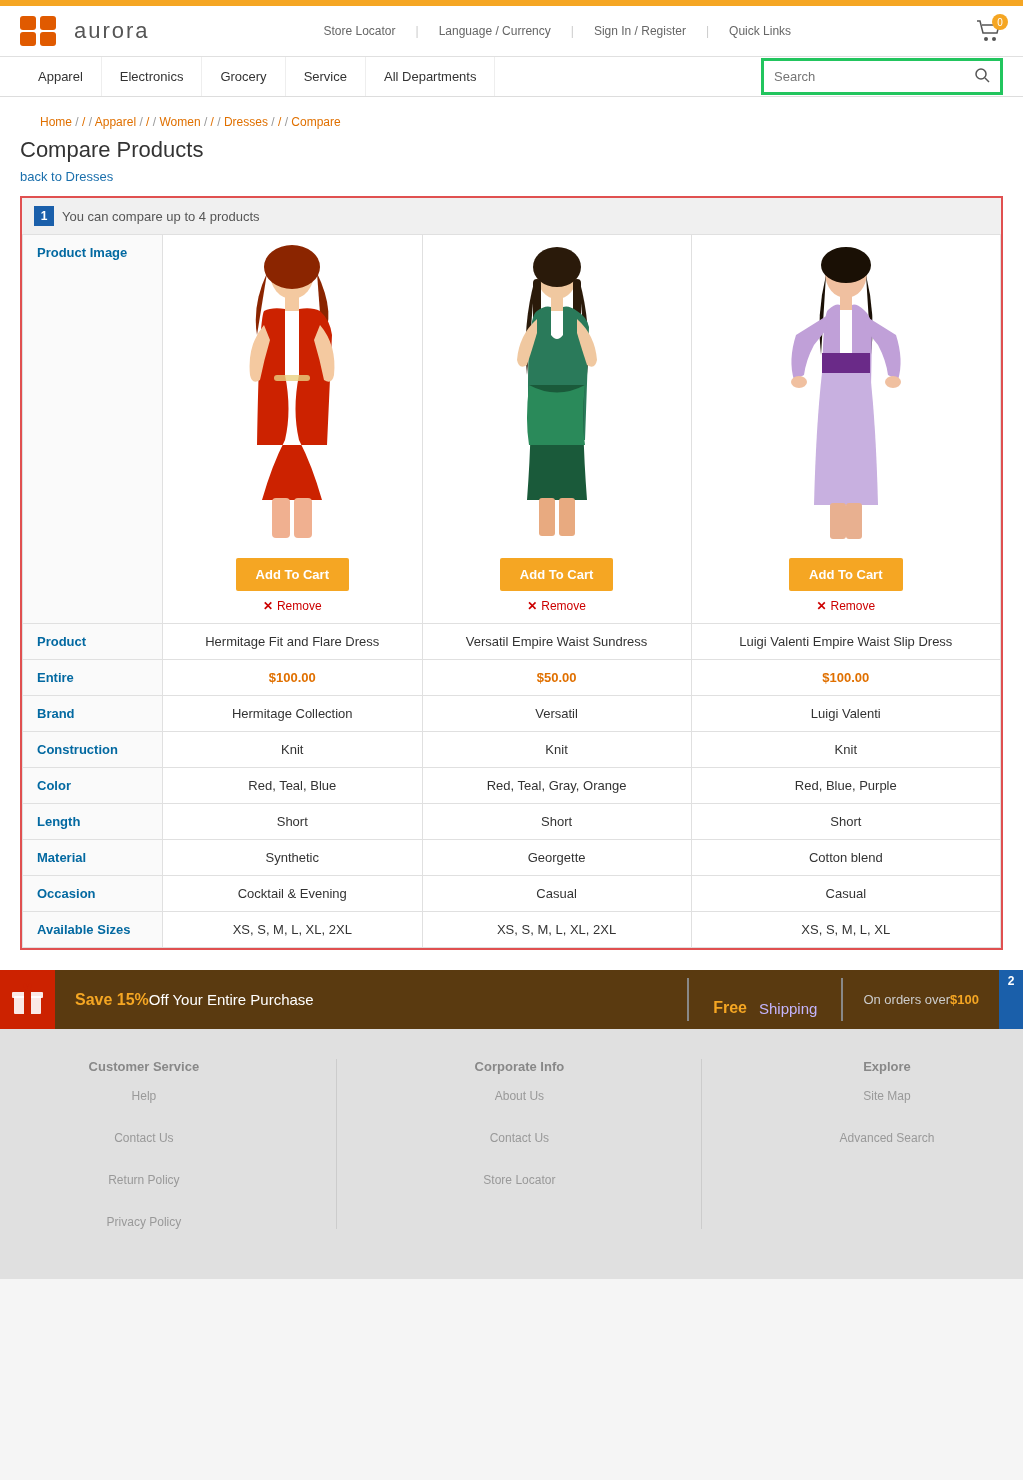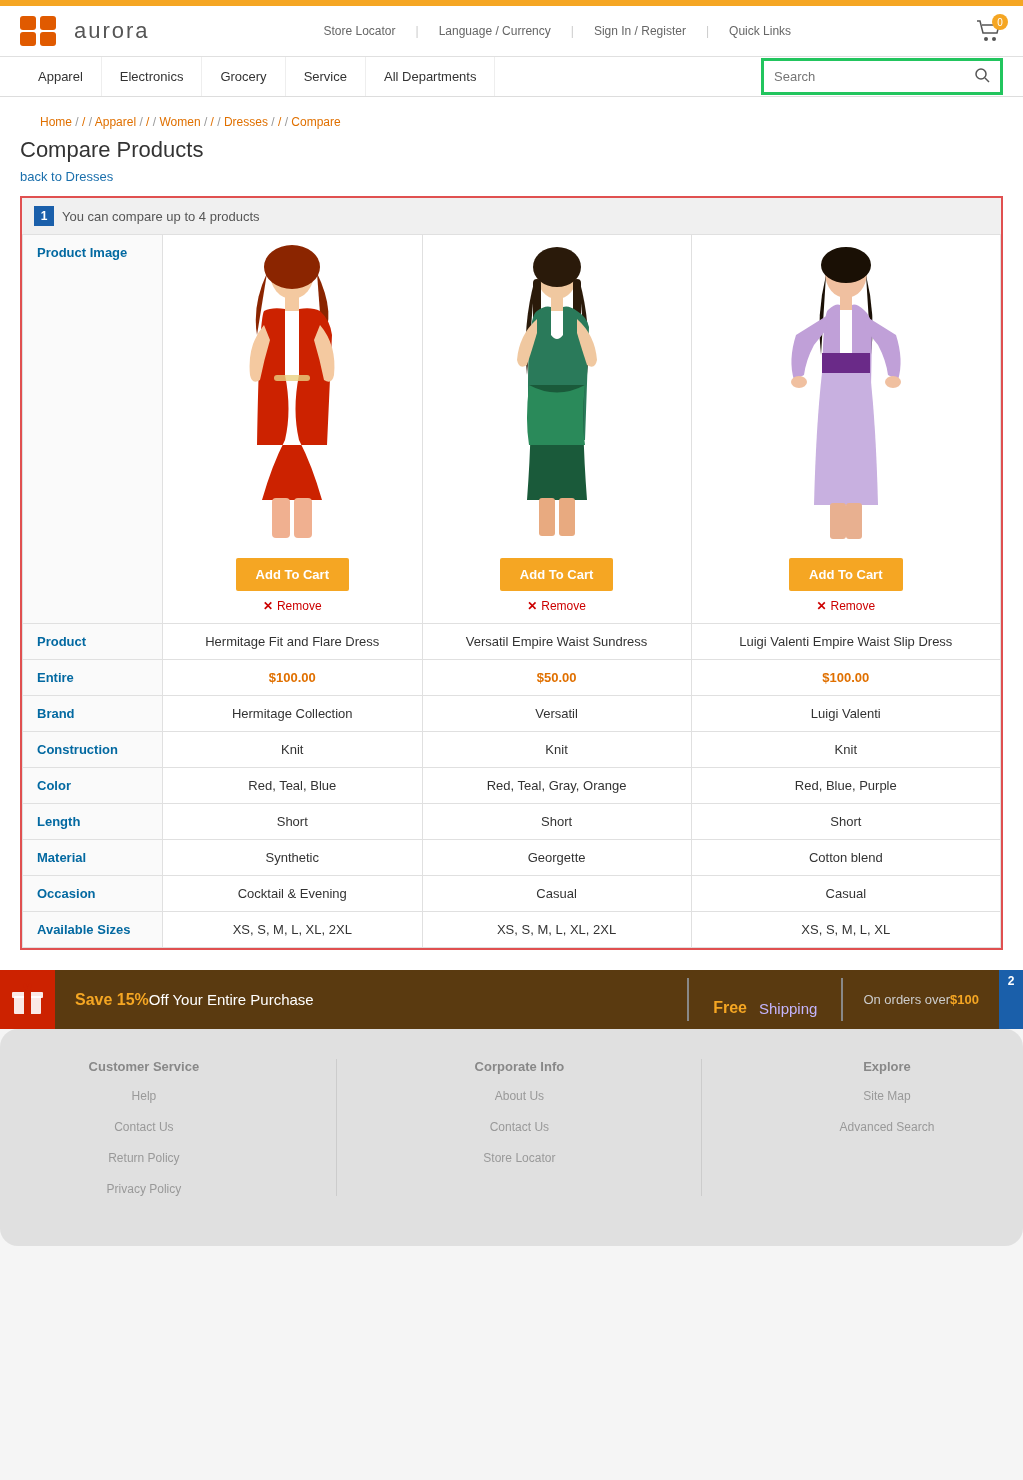--- a/index.html
+++ b/index.html
@@ -48,24 +48,24 @@
     .product-image-cell { text-align: center; padding: 15px 10px; }
     
     .add-to-cart-btn { background: #f5a623; color: #fff; border: none; padding: 9px 20px; font-size: 13px; cursor: pointer; border-radius: 2px; margin-bottom: 8px; font-weight: bold; }
     .remove-link { color: #cc0000; font-size: 12px; cursor: pointer; display: flex; align-items: center; justify-content: center; gap: 4px; }
     .remove-x { color: #cc0000; font-weight: bold; }
 
     
     .promo-banner { background: #5a3a00; display: flex; align-items: center; padding: 12px 20px; gap: 0; }
 
     
-    .footer { background: #e0e0e0; padding: 30px 20px; border-radius: 18px; }
+    .footer { background: #e0e0e0; padding: 30px 20px; }
     .footer-cols { display: flex; justify-content: space-around; margin-bottom: 20px; }
     .footer-col-title { font-size: 13px; color: #888; font-weight: bold; margin-bottom: 15px; text-align: center; }
-    .footer-links { display: flex; flex-direction: column; gap: 17px; align-items: center; }
+    .footer-links { display: flex; flex-direction: column; gap: 28px; align-items: center; }
     .footer-link { font-size: 12px; color: #999; cursor: pointer; }
 
     .divider-line { width: 1px; background: #ccc; }
   </style>
 </head>
 <body>
 
 <div class="top-bar"></div>
 
 <div class="header">

